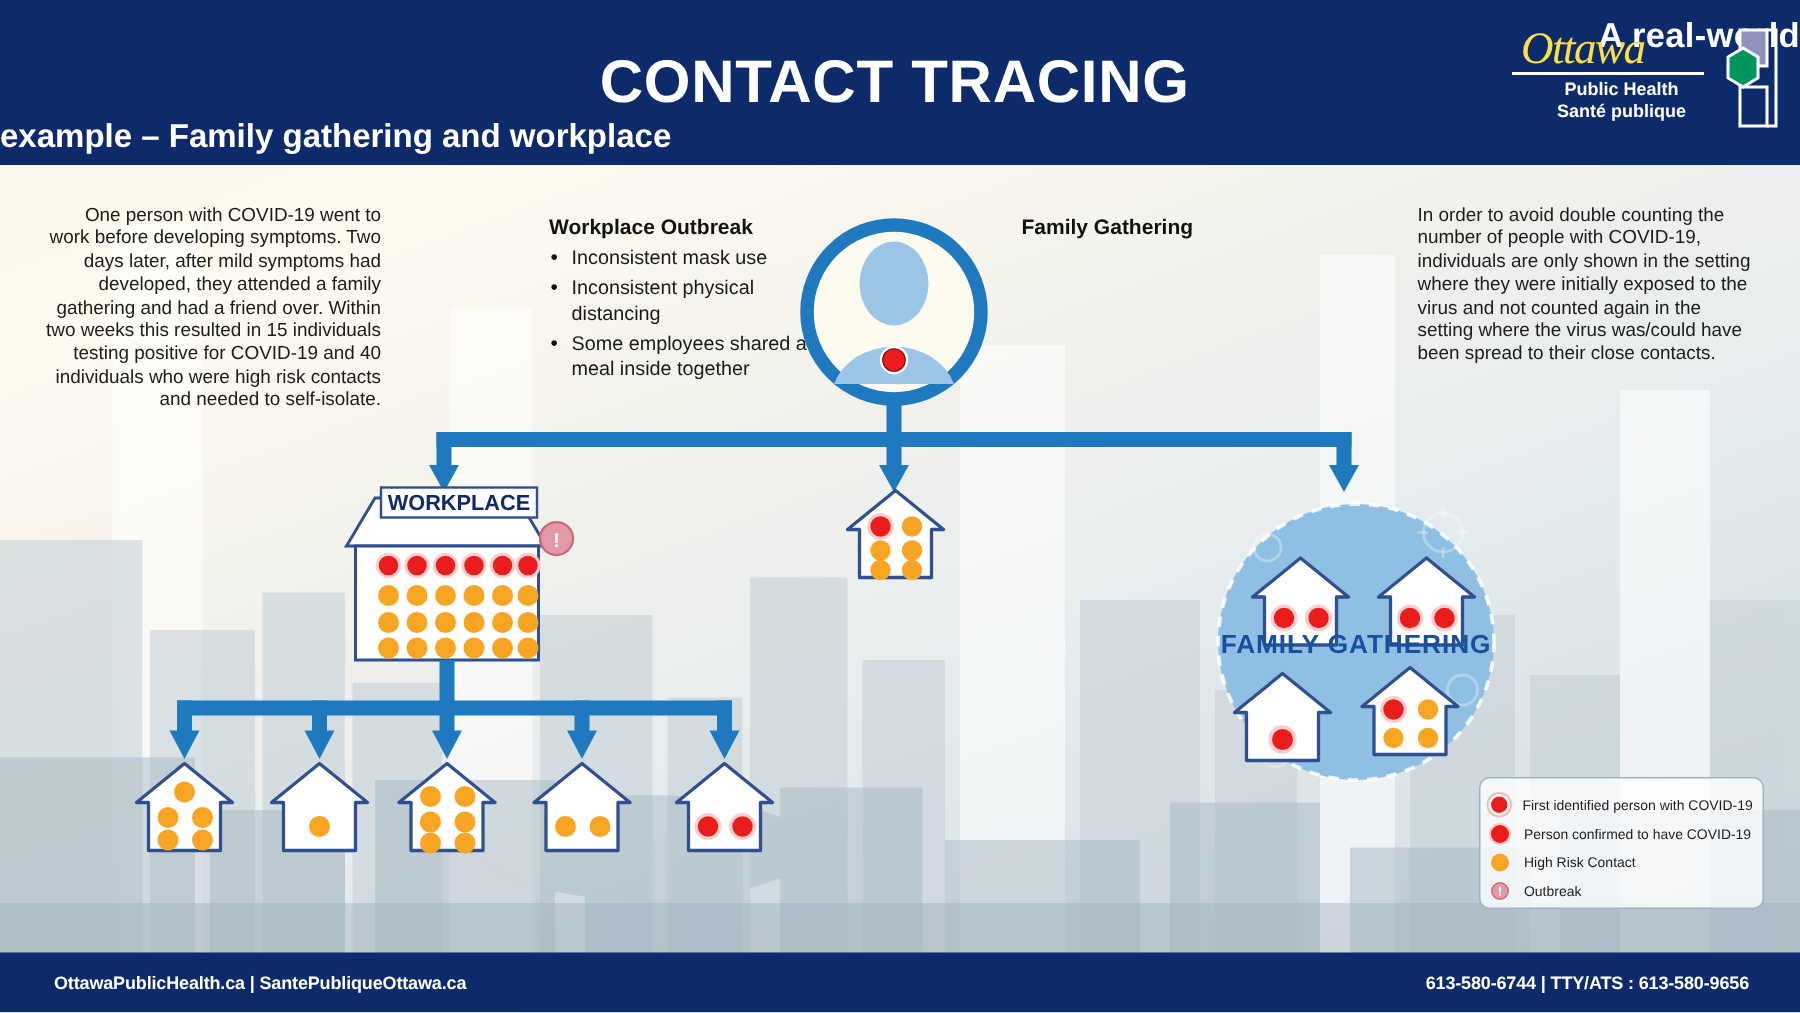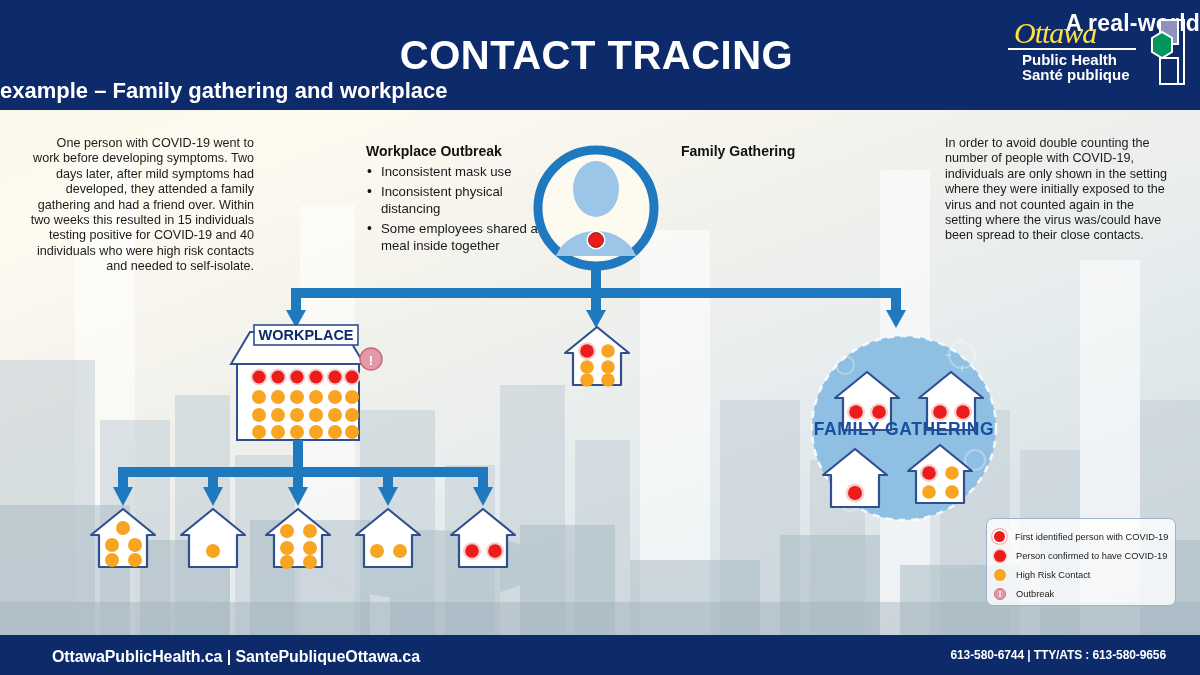--- a/index.html
+++ b/index.html
@@ -43,33 +43,33 @@
     color: #ffffff; font-size: 22px; font-weight: bold;
   }
   .logo { position: absolute; right: 14px; top: 12px; width: 180px; height: 88px; }
   .logo-ottawa {
     position: absolute; left: 8px; top: 4px; width: 118px;
     color: #fde047; font-size: 30px; font-style: italic; font-family: Liberation Serif, serif;
     letter-spacing: -1px;
   }
   .logo-rule { position: absolute; left: 2px; top: 36px; width: 128px; height: 2px; background: #fff; }
   .logo-sub {
-    position: absolute; left: 16px; top: 40px; width: 118px; 
-    color: #fff; font-size: 15px; font-weight: bold; line-height: 15px;
+    position: absolute; left: 16px; top: 40px; width: 118px; text-align: center;
+    color: #fff; font-size: 12px; font-weight: bold; line-height: 15px;
   }
   .logo-emblem { position: absolute; left: 132px; top: 2px; }
 
   
   .footer {
     position: absolute; left: 0; bottom: 0; width: 1200px; height: 40px;
     background: #0d2a6b;
   }
   .footer-left {
     position: absolute; left: 36px; top: 13px;
-    color: #ffffff; font-size: 16px; font-weight: bold; letter-spacing: -0.1px; margin-left: 16px;
+    color: #ffffff; font-size: 12px; font-weight: bold; letter-spacing: -0.1px;
   }
   .footer-right {
     position: absolute; right: 34px; top: 13px;
     color: #ffffff; font-size: 12px; font-weight: bold; letter-spacing: -0.1px;
   }
 
   
   .para {
     position: absolute; color: #1b1b1b; font-size: 12.6px; line-height: 15.4px;
   }

